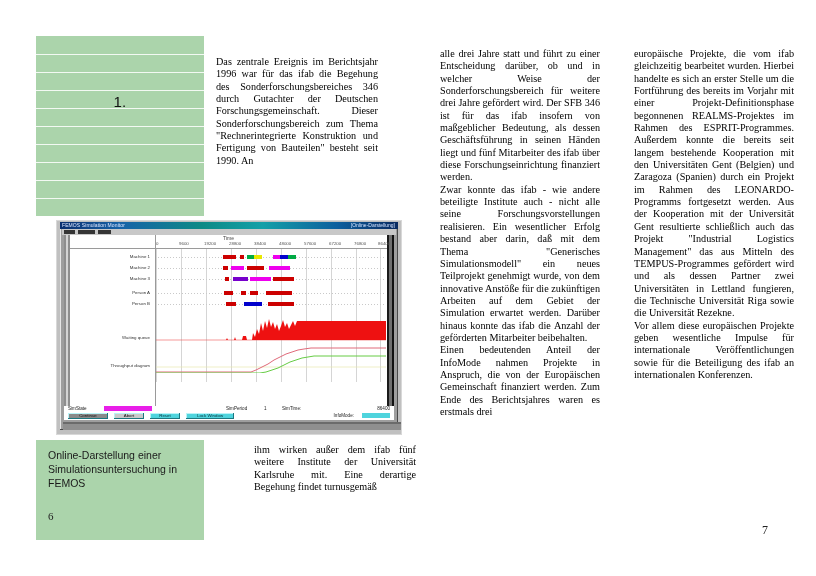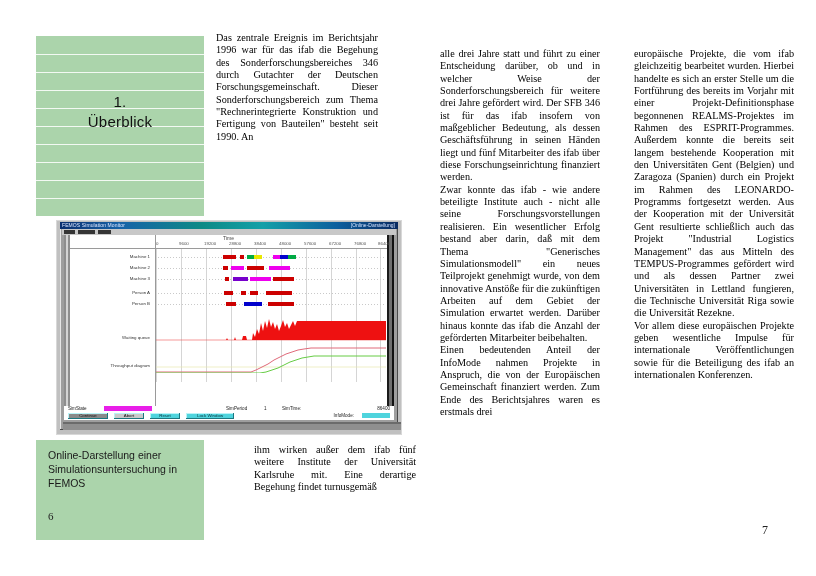--- a/index.html
+++ b/index.html
@@ -95,21 +95,21 @@
   .col {
     position: absolute;
     font-family: "Liberation Serif", serif;
     font-size: 10.2px;
     line-height: 12.35px;
     text-align: justify;
     text-justify: inter-word;
     color: #000000;
     hyphens: manual;
   }
-  #col1 { left: 216px; top: 32px; width: 162px; }
+  #col1 { left: 216px; top: 56px; width: 162px; }
   #col1b { left: 216px; top: 444px; width: 162px; margin-left: 38px; }
   #col2 { left: 440px; top: 48px; width: 160px; }
   #col3 { left: 634px; top: 48px; width: 160px; }
   .col p { margin: 0; }
 
   
   #figure {
     position: absolute;
     left: 56px;
     top: 220px;
@@ -299,21 +299,20 @@
     <div class="rule" style="top:36px"></div>
     <div class="rule" style="top:54px"></div>
     <div class="rule" style="top:72px"></div>
     <div class="rule" style="top:90px"></div>
     <div class="rule" style="top:108px"></div>
     <div class="rule" style="top:126px"></div>
     <div class="rule" style="top:144px"></div>
     <div class="rule" style="top:162px"></div>
     <div id="header-title">
       <div>1.</div>
-      <div>Überblick</div>
     </div>
   </div>
 
   <div id="figure">
     <div id="fig-outer">
 
       <div id="fig-titlebar">
         <div class="tbtext">FEMOS Simulation Monitor</div>
         <div class="tbtext2">[Online-Darstellung]</div>
       </div>

